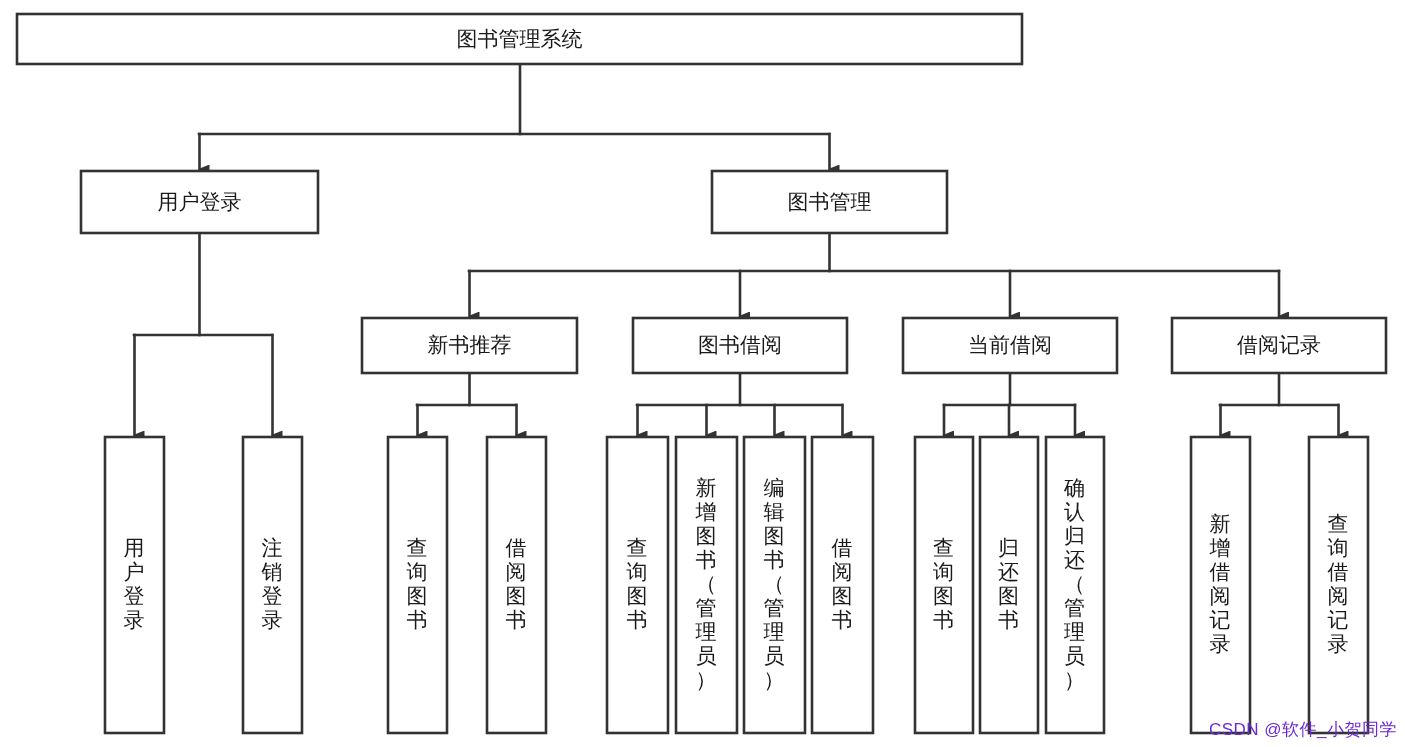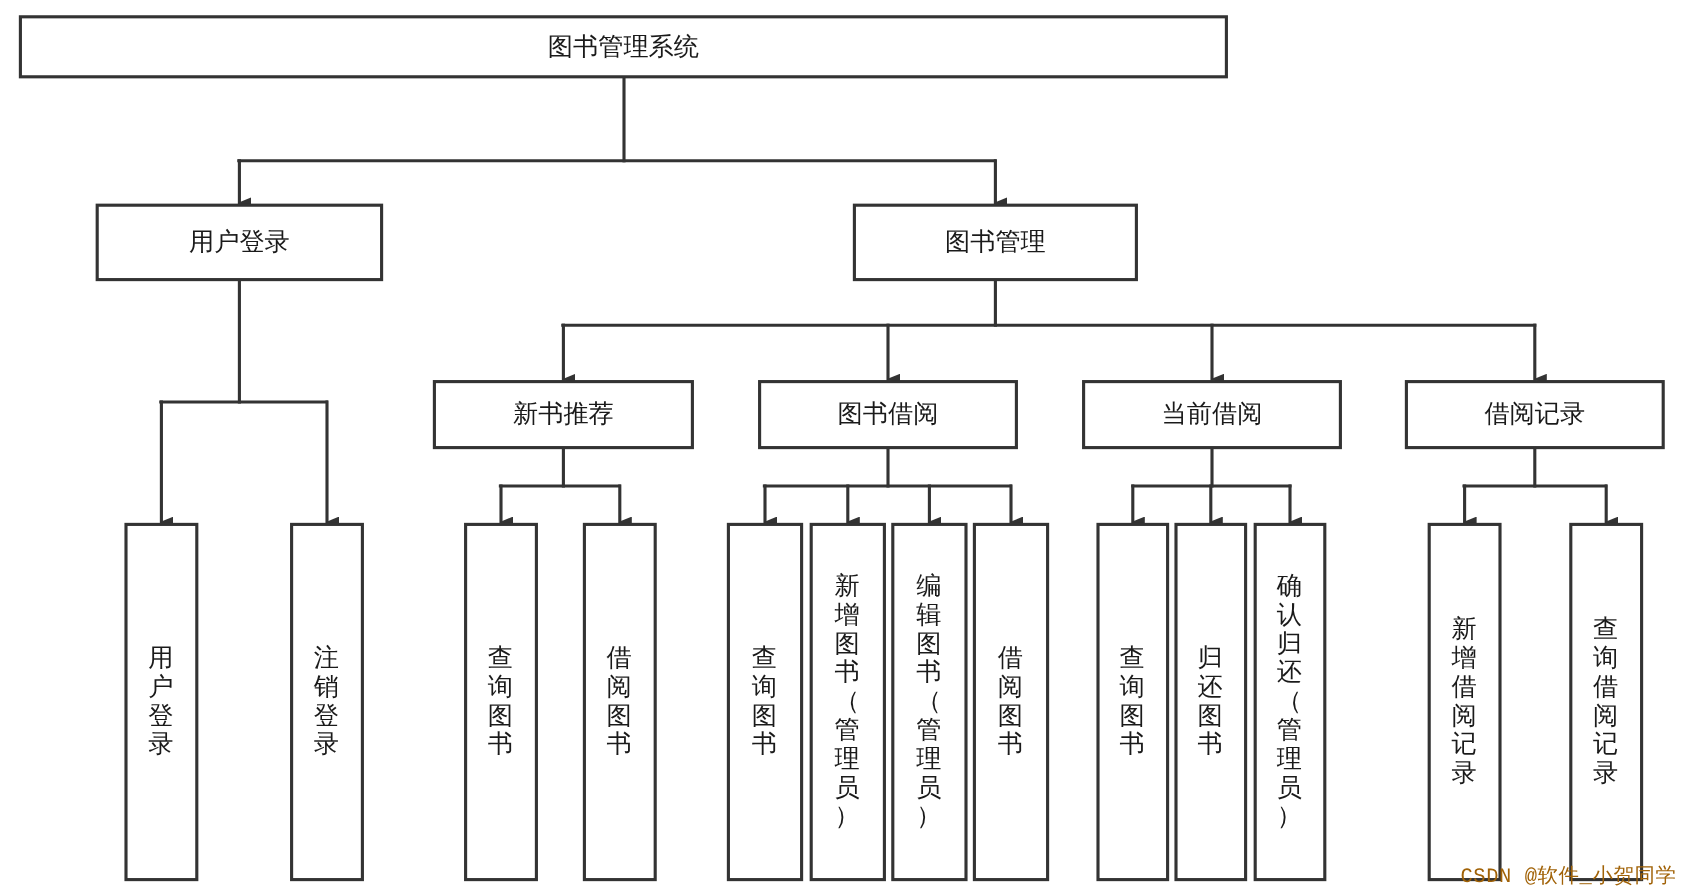--- a/index.html
+++ b/index.html
@@ -8,22 +8,22 @@
   #diagram-root{position:relative;width:1405px;height:747px;background:#fff;}
   svg#tree-svg{position:absolute;left:0;top:0;width:1405px;height:747px;}
   .node-box{fill:#ffffff;stroke:#333333;stroke-width:2.6;}
   .connector{stroke:#333333;stroke-width:2.6;fill:none;stroke-linecap:square;}
   .node-label{font-family:"Liberation Sans","DejaVu Sans",sans-serif;
               fill:#1a1a1a;font-size:21px;text-anchor:middle;
               dominant-baseline:middle;}
   .node-label-vert{font-family:"Liberation Sans","DejaVu Sans",sans-serif;
               fill:#1a1a1a;font-size:21px;text-anchor:middle;
               dominant-baseline:middle;letter-spacing:1px;}
-  .watermark{position:absolute;right:8px;bottom:6px;color:#a16207;
-             font-size:17px;font-family:Liberation Mono, monospace;
+  .watermark{position:absolute;right:8px;bottom:6px;color:#6d28d9;
+             font-size:17px;font-family:Liberation Sans, sans-serif;
              white-space:nowrap;letter-spacing:0.5px;}
 </style>
 </head>
 <body>
 
 <div id="diagram-root">
   <svg id="tree-svg" viewBox="0 0 1405 747" xmlns="http://www.w3.org/2000/svg">
     <defs>
       <marker id="arrowhead" markerWidth="9" markerHeight="11" refX="4.5" refY="10" orient="auto" markerUnits="userSpaceOnUse">
         <polygon points="0,0 9,0 4.5,11" fill="#333333"></polygon>

